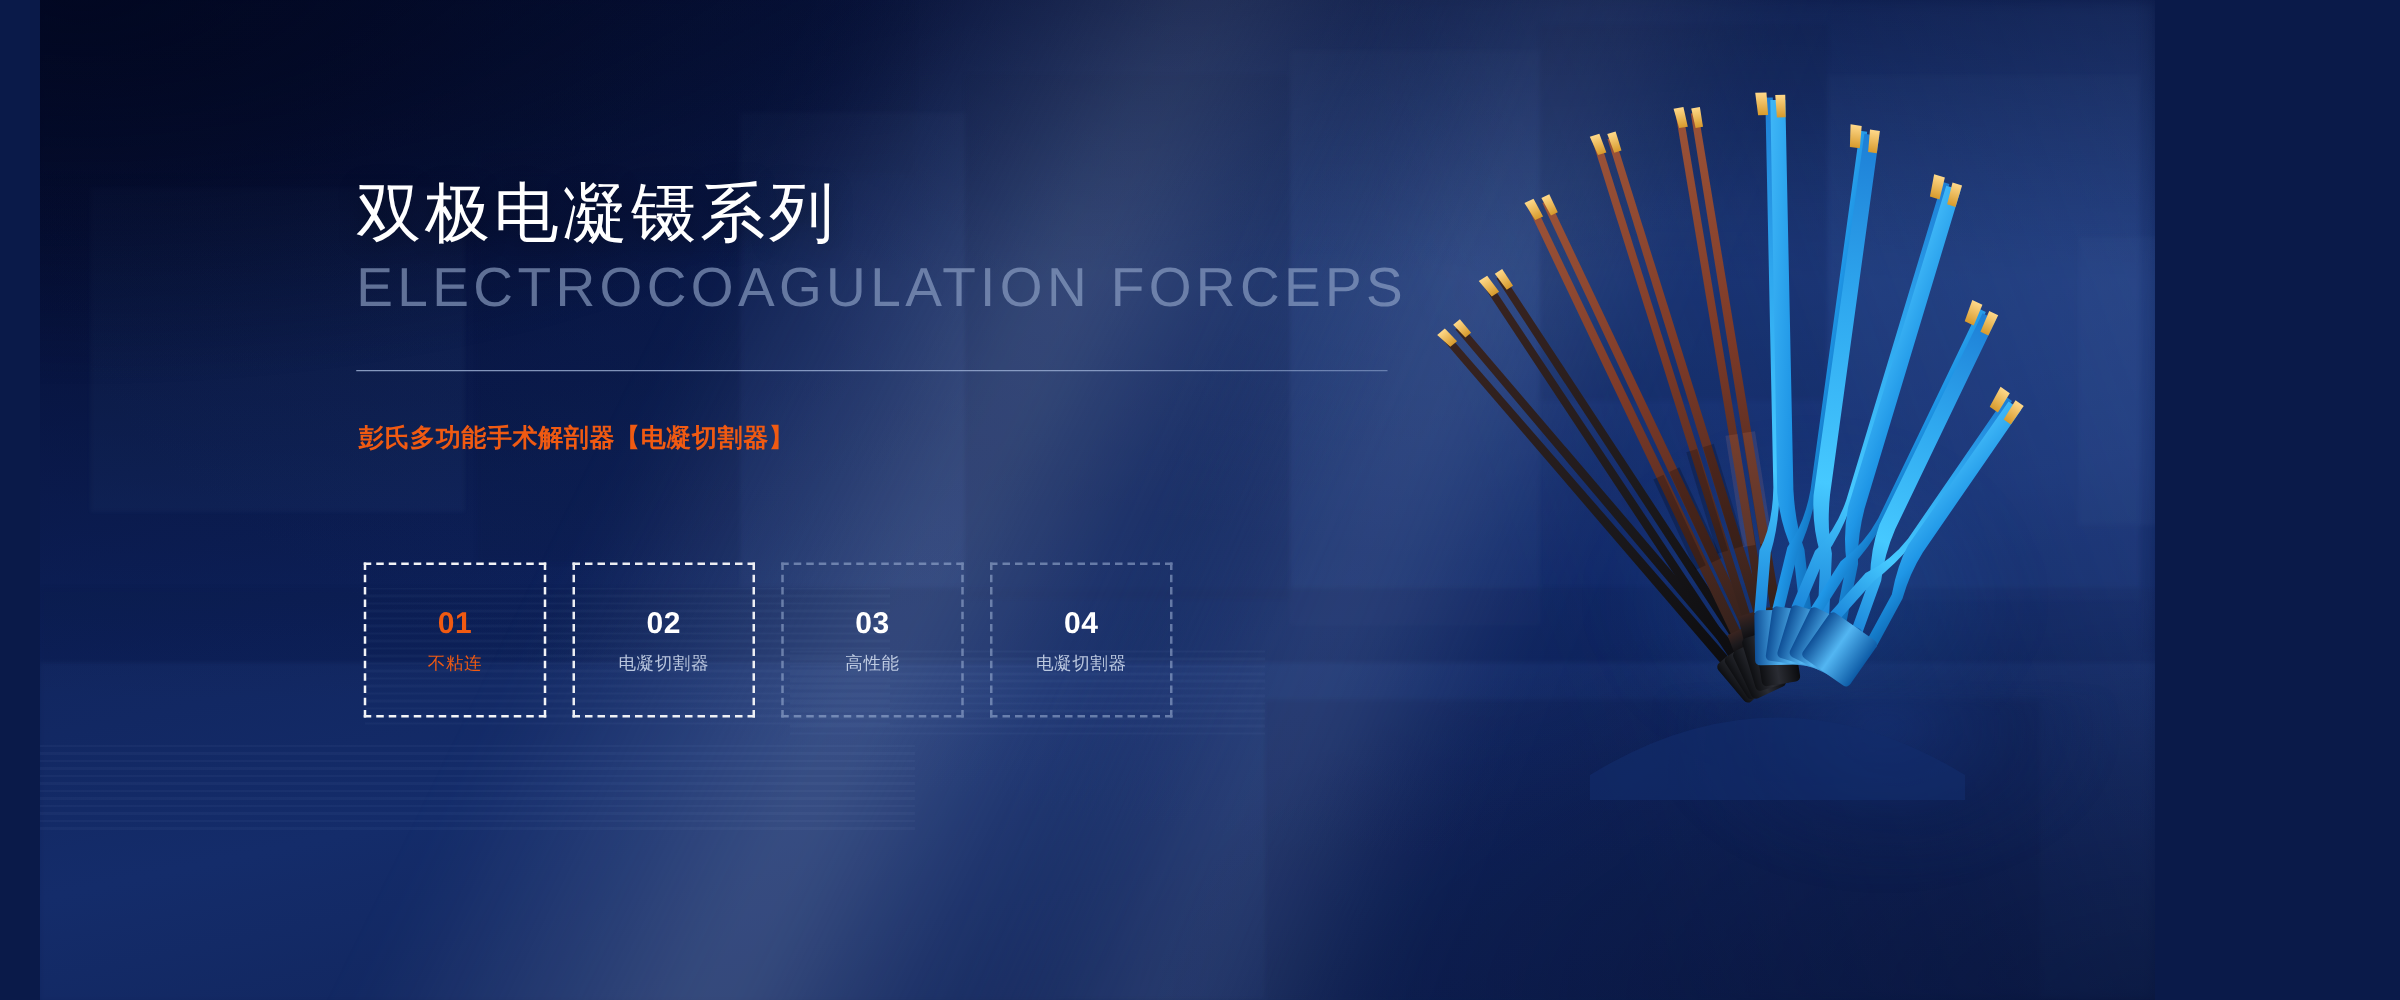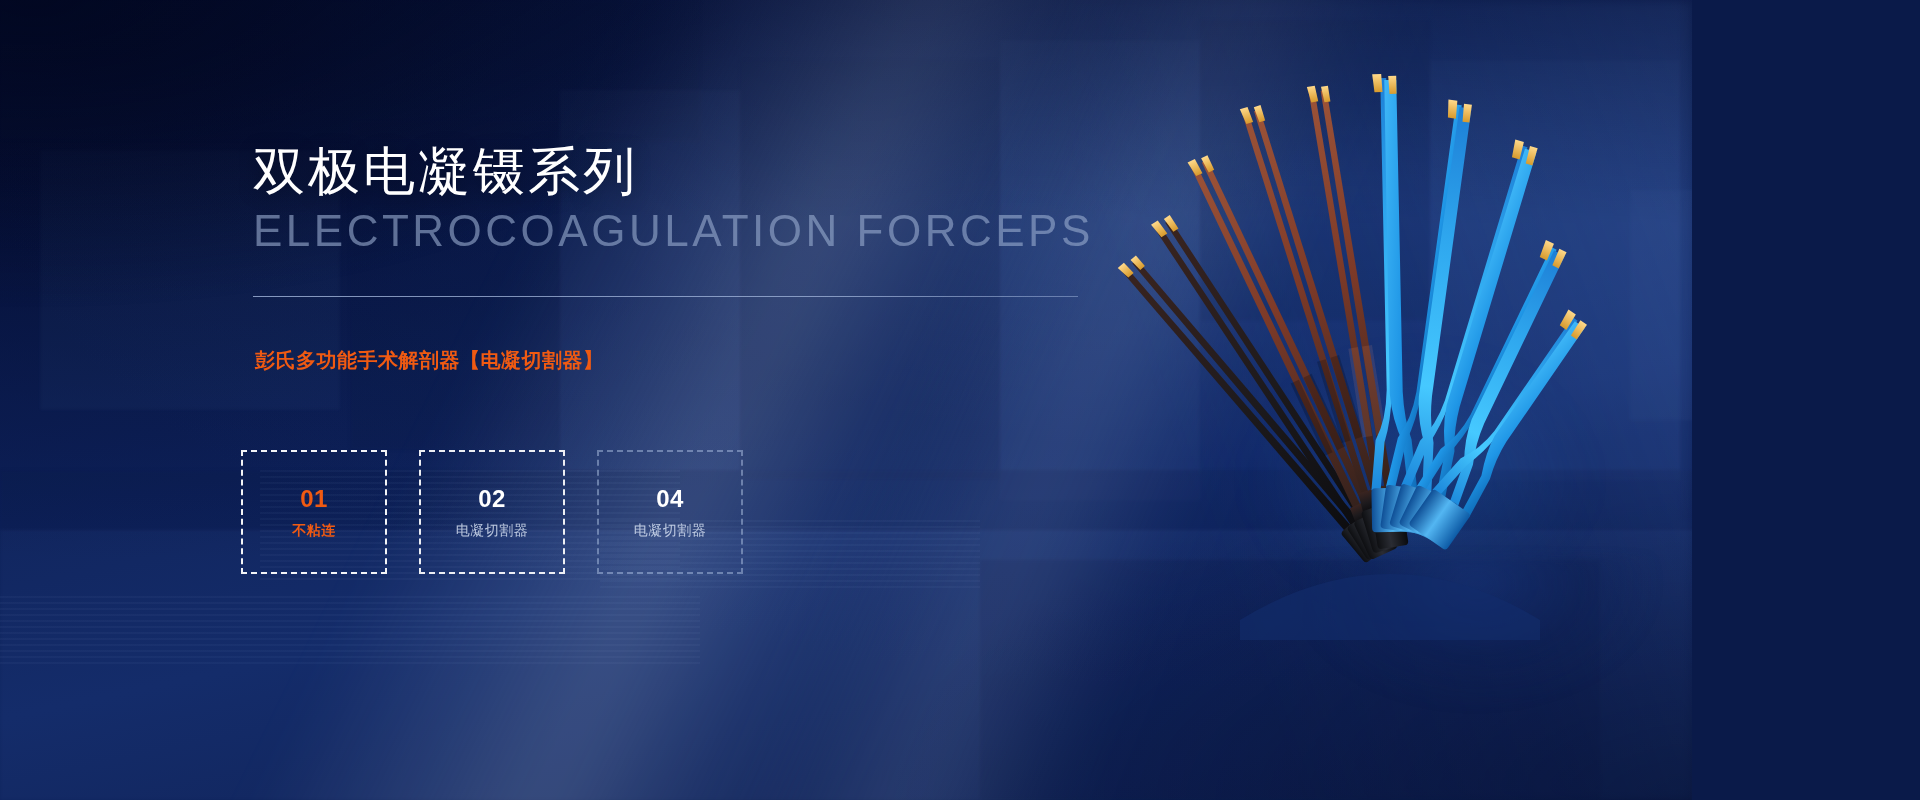--- a/index.html
+++ b/index.html
@@ -10,20 +10,21 @@
     background:#0a1a49;
     font-family:"Liberation Sans","DejaVu Sans",sans-serif;
   }
 
   
   .banner{
     position:relative;
     width:1692px; height:800px;
     overflow:hidden;
     background:#4c1d95;
+    margin-left:32px;
   }
 
   
   .bg-base{
     position:absolute; inset:0;
     background:
       radial-gradient(115% 95% at 78% 22%, rgba(52,92,170,.42) 0%, rgba(26,52,120,.18) 38%, rgba(10,26,72,0) 68%),
       radial-gradient(90% 80% at 8% 6%, rgba(4,12,46,.95) 0%, rgba(8,20,62,.35) 55%, rgba(10,28,78,0) 80%),
       linear-gradient(168deg,#071442 0%, #0b1d53 34%, #102765 62%, #0d2057 82%, #0a1a49 100%);
   }
@@ -102,48 +103,48 @@
     color:rgba(150,170,205,.62);
     font-weight:400;
     white-space:nowrap;
   }
   .rule{
     position:absolute; top:296px; left:0;
     width:825px; height:1px;
     background:linear-gradient(90deg, rgba(185,205,240,.70) 0%, rgba(185,205,240,.62) 72%, rgba(185,205,240,.42) 100%);
   }
   .subtitle{
-    position:absolute; top:347px; left:2px;
+    position:absolute; top:337px; left:2px;
     font-size:20px; letter-spacing:.5px;
     font-weight:700;
     color:#f05a12;
     white-space:nowrap;
   }
 
   
   .features{
-    position:absolute; left:241px; top:450px;
+    position:absolute; left:259px; top:450px;
     display:flex;
-    gap:32px;
+    gap:21px;
   }
   .fbox{
     width:146px; height:124px;
     border:2px dashed rgba(178,198,232,.55);
     display:flex; flex-direction:column;
     align-items:center; justify-content:center;
     gap:12px;
   }
   .fbox.hi{ border-color:rgba(255,255,255,.95); }
   .fbox.mid{ border-color:rgba(255,255,255,.92);text-align:right; }
   .fbox.dim{ border-color:rgba(168,188,222,.52); }
 
   .fnum{ font-size:24px; font-weight:700; letter-spacing:.5px; color:#ffffff; line-height:1; }
   .flab{ font-size:14px; color:rgba(214,224,242,.85); line-height:1; letter-spacing:.5px; }
   .fbox.accent .fnum{ color:#f05a12; }
-  .fbox.accent .flab{ color:#f05a12; font-weight:700; }
+  .fbox.accent .flab{ color:#f05a12; font-weight:400; }
 
   
   .fan{
     position:absolute; left:1090px; top:60px;
     width:560px; height:580px;
     pointer-events:none;
   }
   .fan svg{ width:100%; height:100%; overflow:visible; }
 
   
@@ -345,20 +346,24 @@
     <div class="fbox accent hi">
       <div class="fnum">01</div>
       <div class="flab">不粘连</div>
     </div>
 
     <div class="fbox mid">
       <div class="fnum">02</div>
       <div class="flab">电凝切割器</div>
     </div>
 
+    <div class="fbox dim">
+      <div class="fnum">03</div>
+      <div class="flab">高性能</div>
+    </div>
 
     <div class="fbox dim">
       <div class="fnum">04</div>
       <div class="flab">电凝切割器</div>
     </div>
 
   </div>
 
 </div>
 

